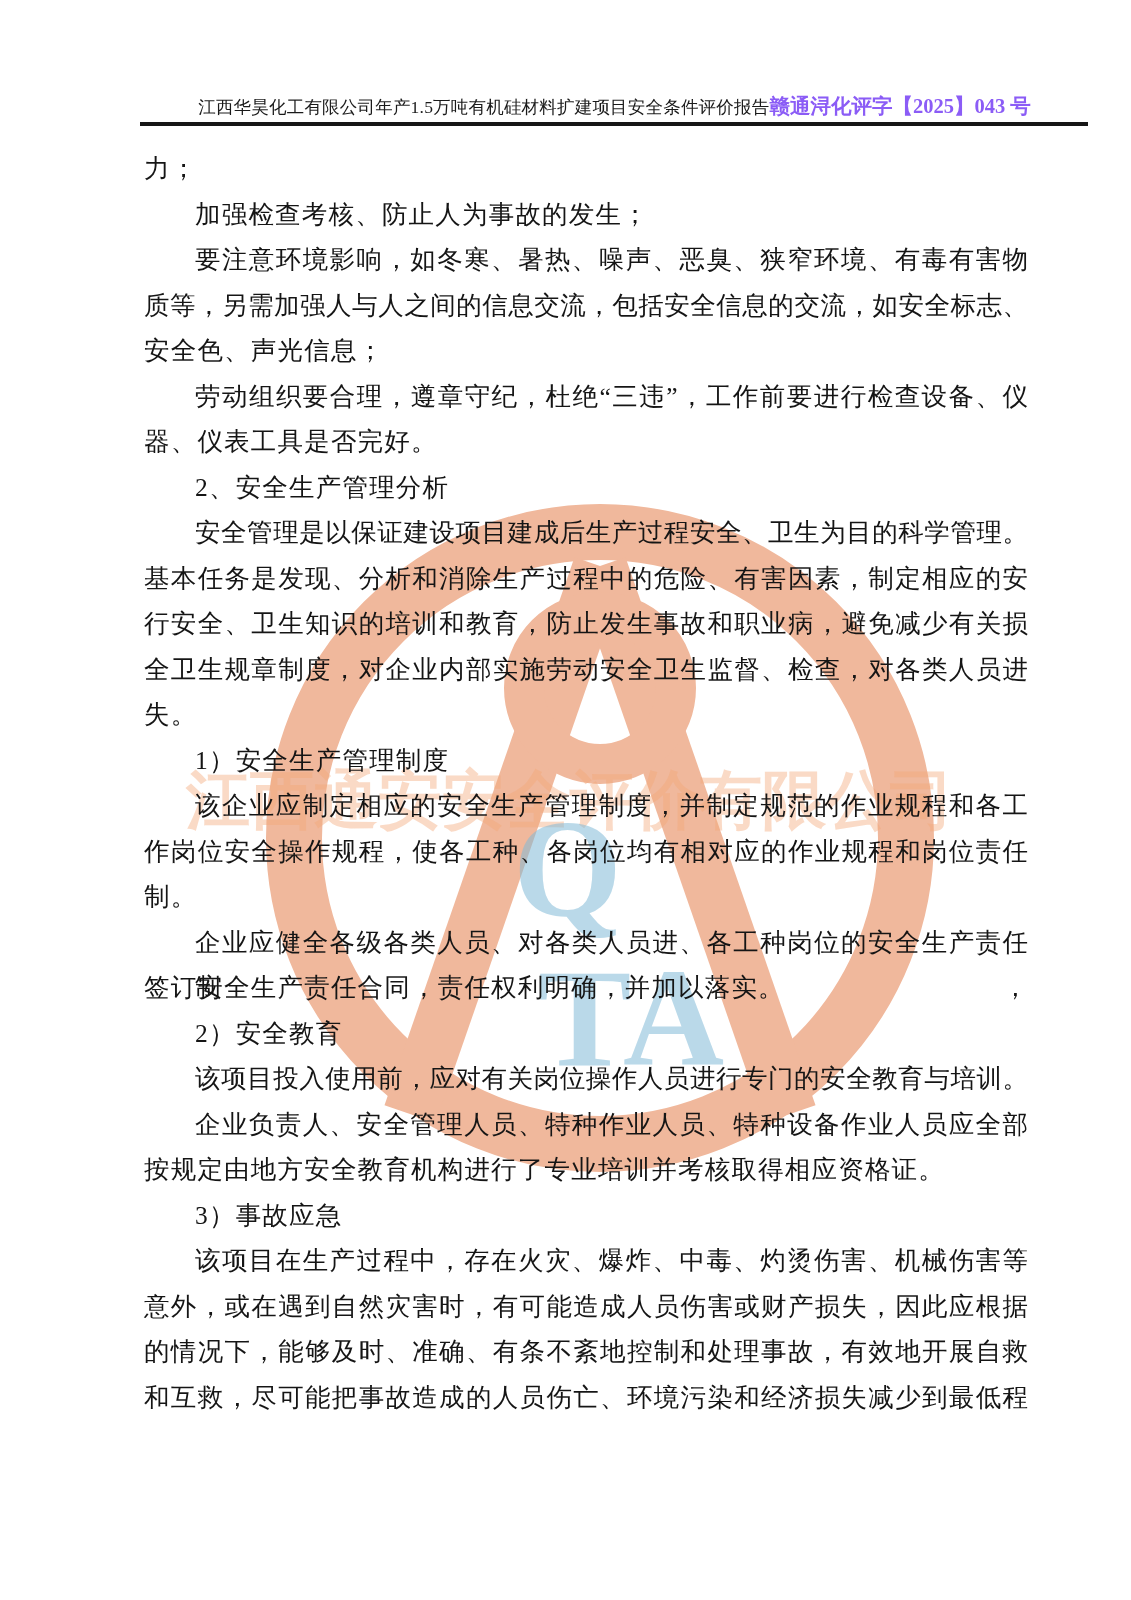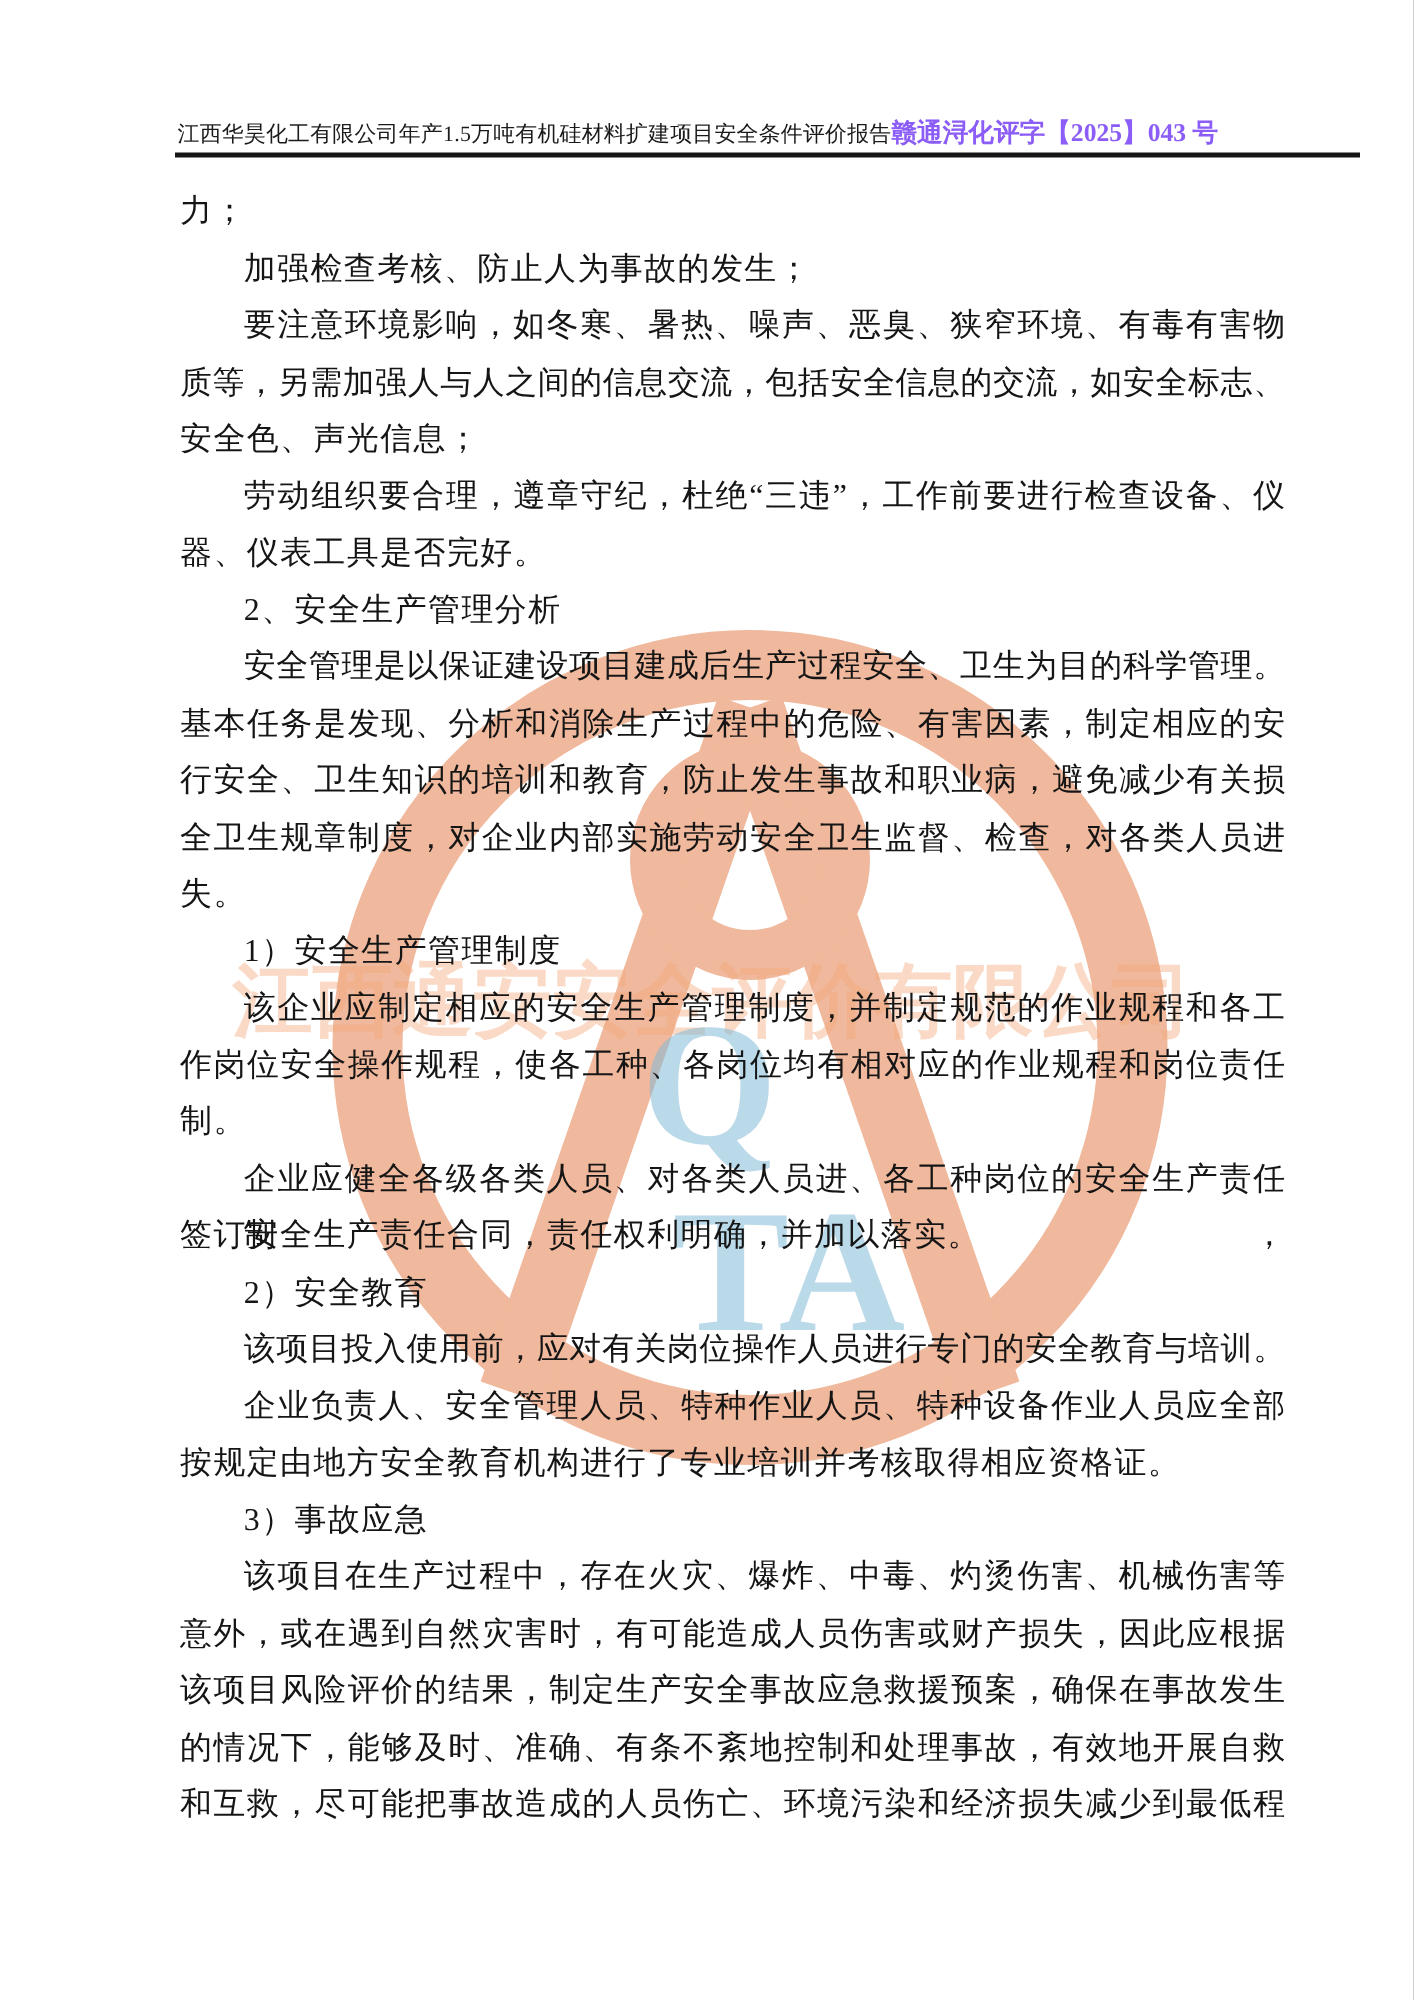--- a/index.html
+++ b/index.html
@@ -8,21 +8,21 @@
     width:1131px;height:1600px;
     background:#ffffff;
     margin:0 auto;
     overflow:hidden;
     font-family:"Liberation Serif","DejaVu Serif",serif;
     color:#111;
   }
   
   .header{
     position:absolute;left:142px;right:44px;top:92px;
-    display:flex;justify-content:flex-start;align-items:baseline;
+    display:flex;justify-content:center;align-items:baseline;
     z-index:3;
   }
   .header-left{
     font-size:17.5px;letter-spacing:0.2px;color:#1a1a1a;white-space:nowrap;
   }
   .header-right{
     font-size:20.5px;font-weight:bold;color:#8b5cf6;white-space:nowrap;
   }
   .header-rule{
     position:absolute;left:140px;top:122px;width:948px;height:4px;
@@ -107,18 +107,17 @@
       <div class="line">制。</div>
       <div class="line full indent">企业应健全各级各类人员、对各类人员进、各工种岗位的安全生产责任制，</div>
       <div class="line">签订安全生产责任合同，责任权利明确，并加以落实。</div>
       <div class="line indent">2）安全教育</div>
       <div class="line full indent">该项目投入使用前，应对有关岗位操作人员进行专门的安全教育与培训。</div>
       <div class="line full indent">企业负责人、安全管理人员、特种作业人员、特种设备作业人员应全部</div>
       <div class="line">按规定由地方安全教育机构进行了专业培训并考核取得相应资格证。</div>
       <div class="line indent">3）事故应急</div>
       <div class="line full indent">该项目在生产过程中，存在火灾、爆炸、中毒、灼烫伤害、机械伤害等</div>
       <div class="line full">意外，或在遇到自然灾害时，有可能造成人员伤害或财产损失，因此应根据</div>
-      <div class="line full">该项目风险评价的结果，制定生产安全事故应急救援预案，确保在事故发生</div>
       <div class="line full">的情况下，能够及时、准确、有条不紊地控制和处理事故，有效地开展自救</div>
       <div class="line full">和互救，尽可能把事故造成的人员伤亡、环境污染和经济损失减少到最低程</div>
     </div>
 
 </div>
 
 </body></html>

